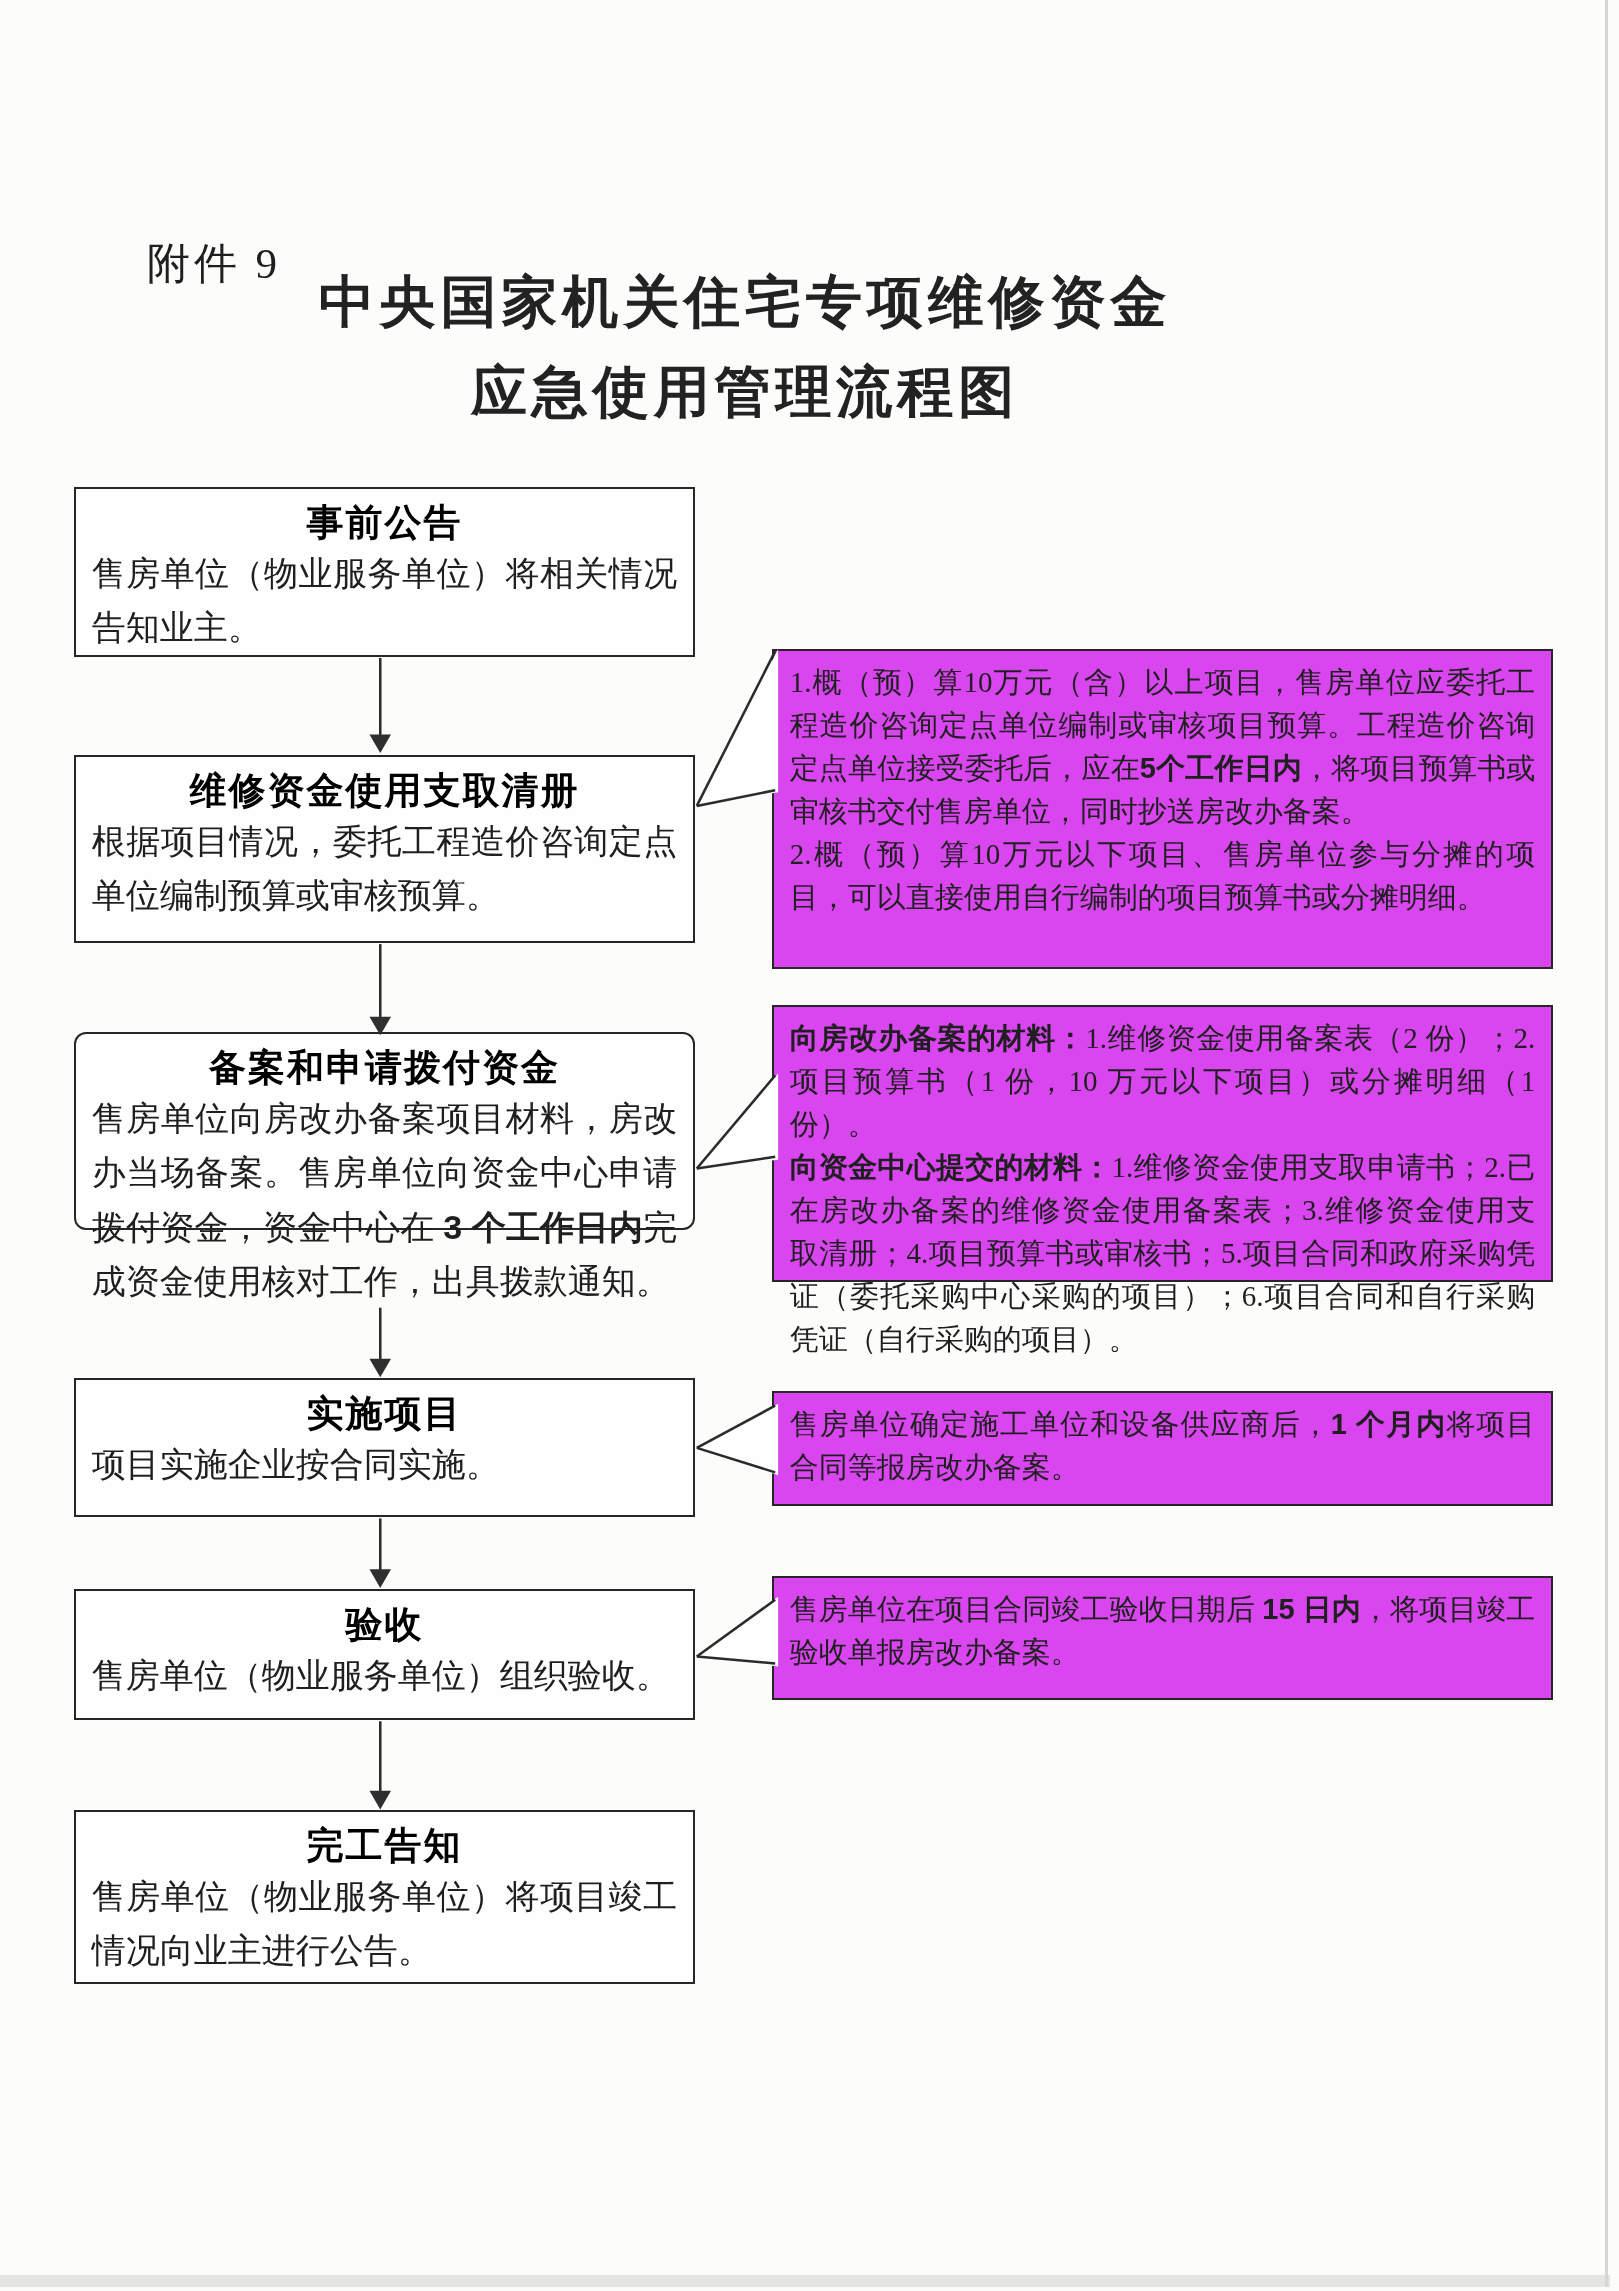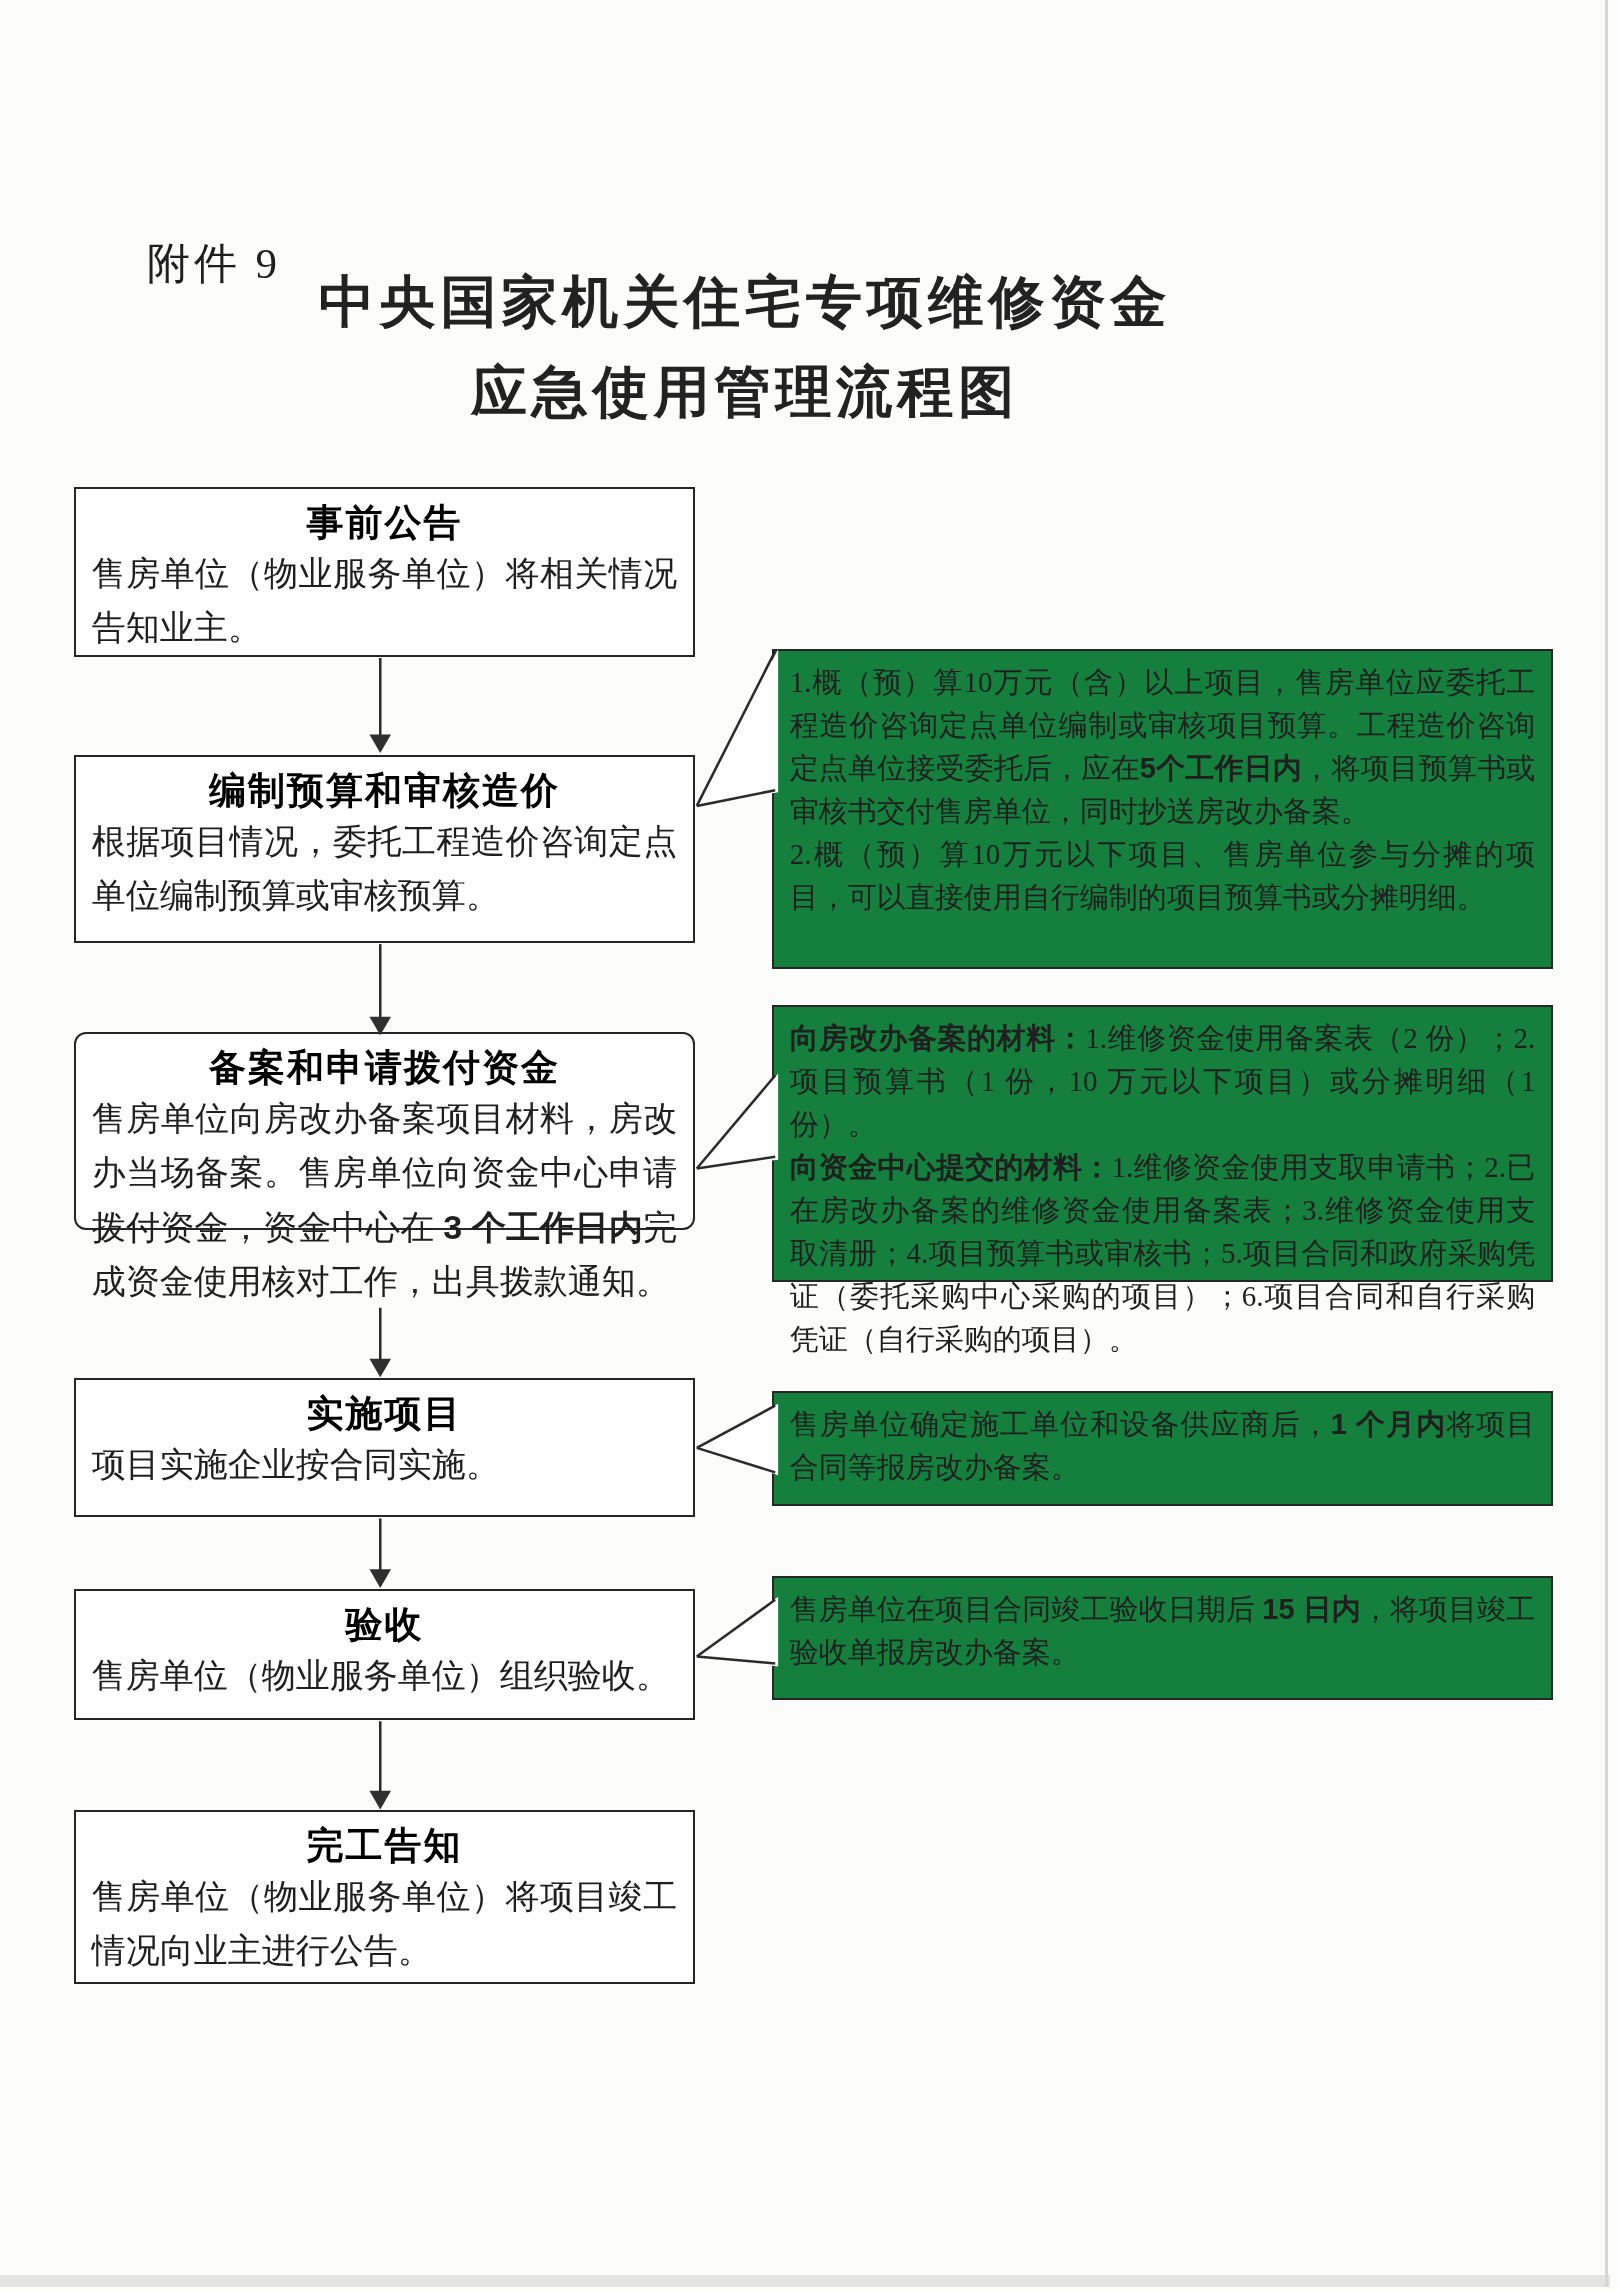--- a/index.html
+++ b/index.html
@@ -50,21 +50,21 @@
   #step-2{top:755px;height:188px;}
   #step-3{top:1032px;height:198px;border-radius:12px;}
   #step-4{top:1378px;height:139px;}
   #step-5{top:1589px;height:131px;}
   #step-6{top:1810px;height:174px;}
 
   
   .ann{
     position:absolute;left:772px;width:781px;
     box-sizing:border-box;border:2.9px solid #262626;
-    background:#15803d;z-index:2;
+    background:#d946ef;z-index:2;
     font-size:29px;line-height:43px;
     padding:9.8px 15.7px;text-align:justify;
   }
   .ann p{margin:0;}
   #ann-1{top:649px;height:320px;}
   #ann-2{top:1005px;height:277px;}
   #ann-3{top:1391px;height:115px;}
   #ann-4{top:1576px;height:124px;}
 
   .seg-b{
@@ -89,21 +89,21 @@
     <div>中央国家机关住宅专项维修资金</div>
     <div>应急使用管理流程图</div>
   </div>
 
   <div class="step" id="step-1">
     <div class="step-title">事前公告</div>
     <div class="step-body"><span>售房单位（物业服务单位）将相关情况告知业主。</span></div>
   </div>
 
   <div class="step" id="step-2">
-    <div class="step-title">编制预算和审核造价</div>
+    <div class="step-title">维修资金使用支取清册</div>
     <div class="step-body"><span>根据项目情况，委托工程造价咨询定点单位编制预算或审核预算。</span></div>
   </div>
 
   <div class="step" id="step-3">
     <div class="step-title">备案和申请拨付资金</div>
     <div class="step-body"><span>售房单位向房改办备案项目材料，房改办当场备案。售房单位向资金中心申请拨付资金，资金中心在 </span><span class="seg-b">3 个工作日内</span><span>完成资金使用核对工作，出具拨款通知。</span></div>
   </div>
 
   <div class="step" id="step-4">
     <div class="step-title">实施项目</div>

